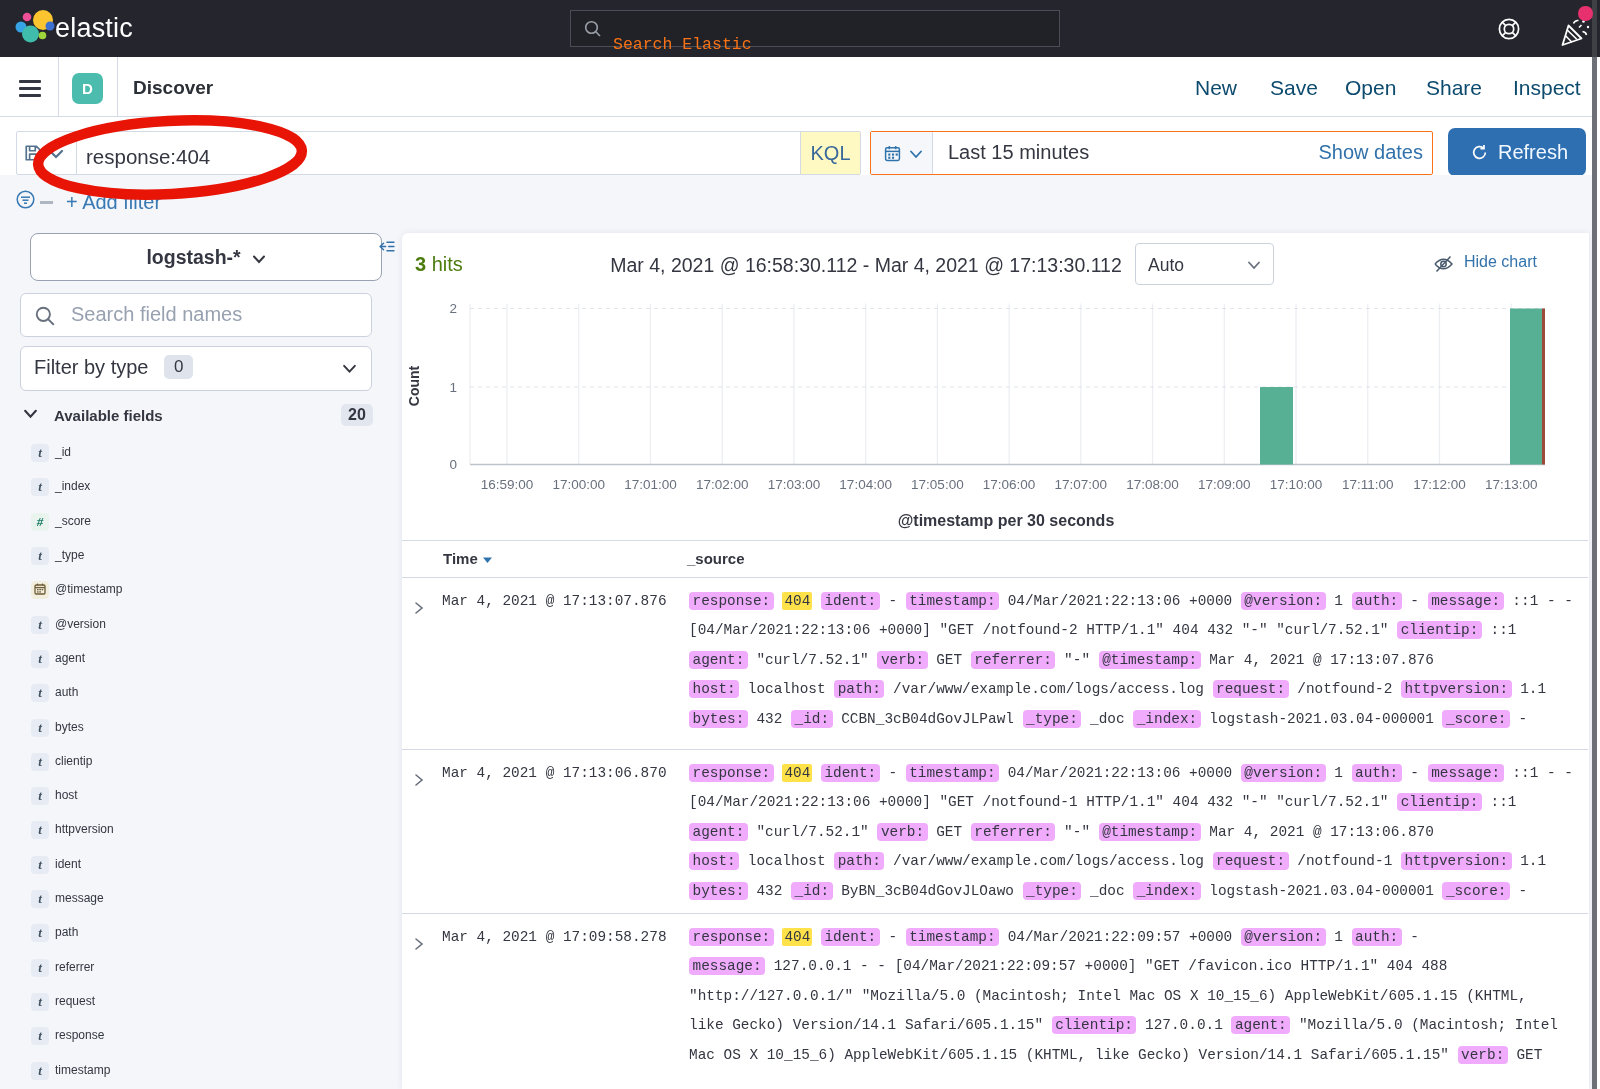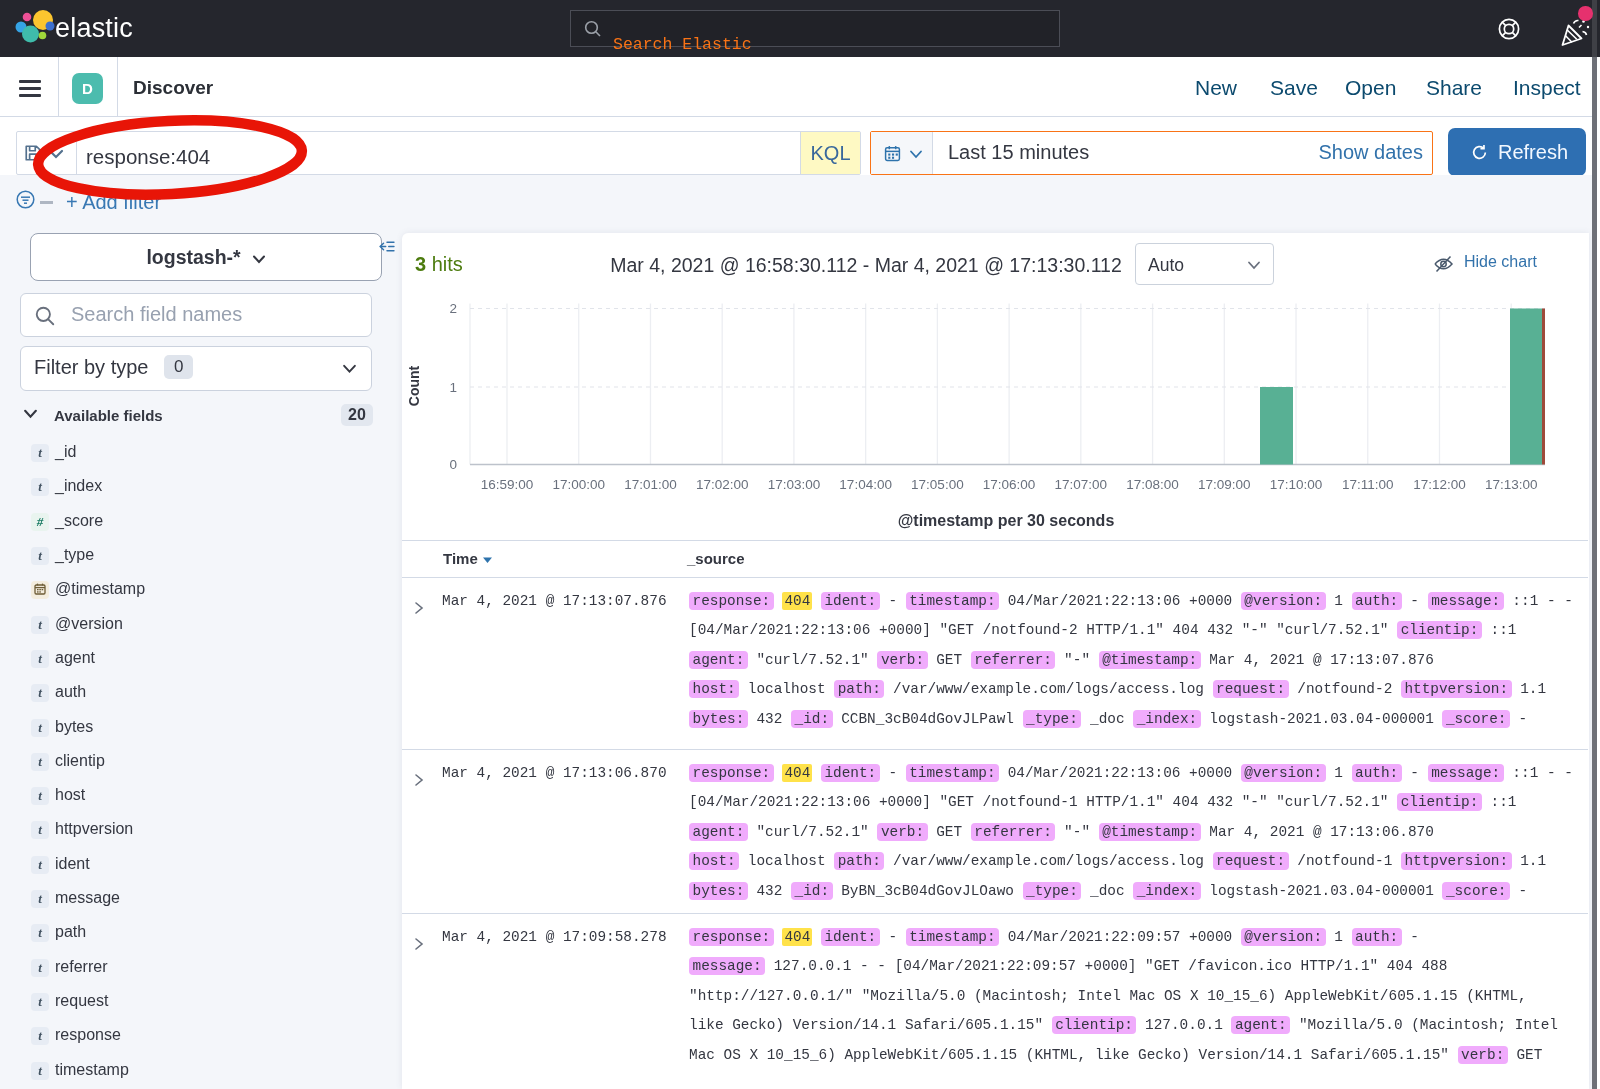--- a/index.html
+++ b/index.html
@@ -47,21 +47,21 @@
   #fsearch { left:20px; top:293px; width:352px; height:44px; }
   #fsearch .ph { position:absolute; left:50px; top:9px; font-size:20px; color:#98a1b0; }
   #ftype { left:20px; top:346px; width:352px; height:45px; }
   #ftype .t { position:absolute; left:13px; top:9px; font-size:20px; color:#343741; }
   #ftype .badge { position:absolute; left:143px; top:8px; }
   .gbadge { display:inline-block; background:#dfe4ec; border-radius:5px; color:#343741; font-size:17px; padding:2px 10px; }
   #avail { position:absolute; left:54px; top:407px; font-size:15px; font-weight:700; color:#343741; }
   #avail20 { position:absolute; left:341px; top:404px; background:#e2e7ef; border-radius:5px; color:#343741; font-size:16px; font-weight:700; padding:2px 7px; }
   .frow { position:absolute; left:31px; height:20px; }
   .fbadge { display:inline-block; width:18px; height:18px; border-radius:4px; background:#e7ecf4; color:#425261; font-size:13px; font-weight:700; text-align:center; line-height:18px; vertical-align:middle; font-style:italic; font-family:"Liberation Serif",serif; }
-  .fname { display:inline-block; margin-left:6px; font-size:16px; color:#343741; vertical-align:middle; position:relative; top:-1px; }
+  .fname { display:inline-block; margin-left:6px; font-size:12px; color:#343741; vertical-align:middle; position:relative; top:-1px; }
 
   
   #card { position:absolute; left:402px; top:233px; width:1187px; height:856px; background:#fff; border-radius:6px 0 0 0; box-shadow:0 0 6px rgba(100,110,130,0.12); }
   #hits { position:absolute; left:415px; top:253px; font-size:20px; color:#4d7c0f; }
   #daterange { position:absolute; left:606px; top:254px; width:520px; text-align:center; font-size:19.5px; color:#343741; }
   #autosel { position:absolute; left:1135px; top:243px; width:139px; height:42px; background:#fff; border:1px solid #cbd2dc; border-radius:4px; }
   #autosel .t { position:absolute; left:12px; top:11px; font-size:17.5px; color:#343741; }
   #hidechart { position:absolute; left:1464px; top:253px; font-size:16px; color:#3272ab; }
 
   

